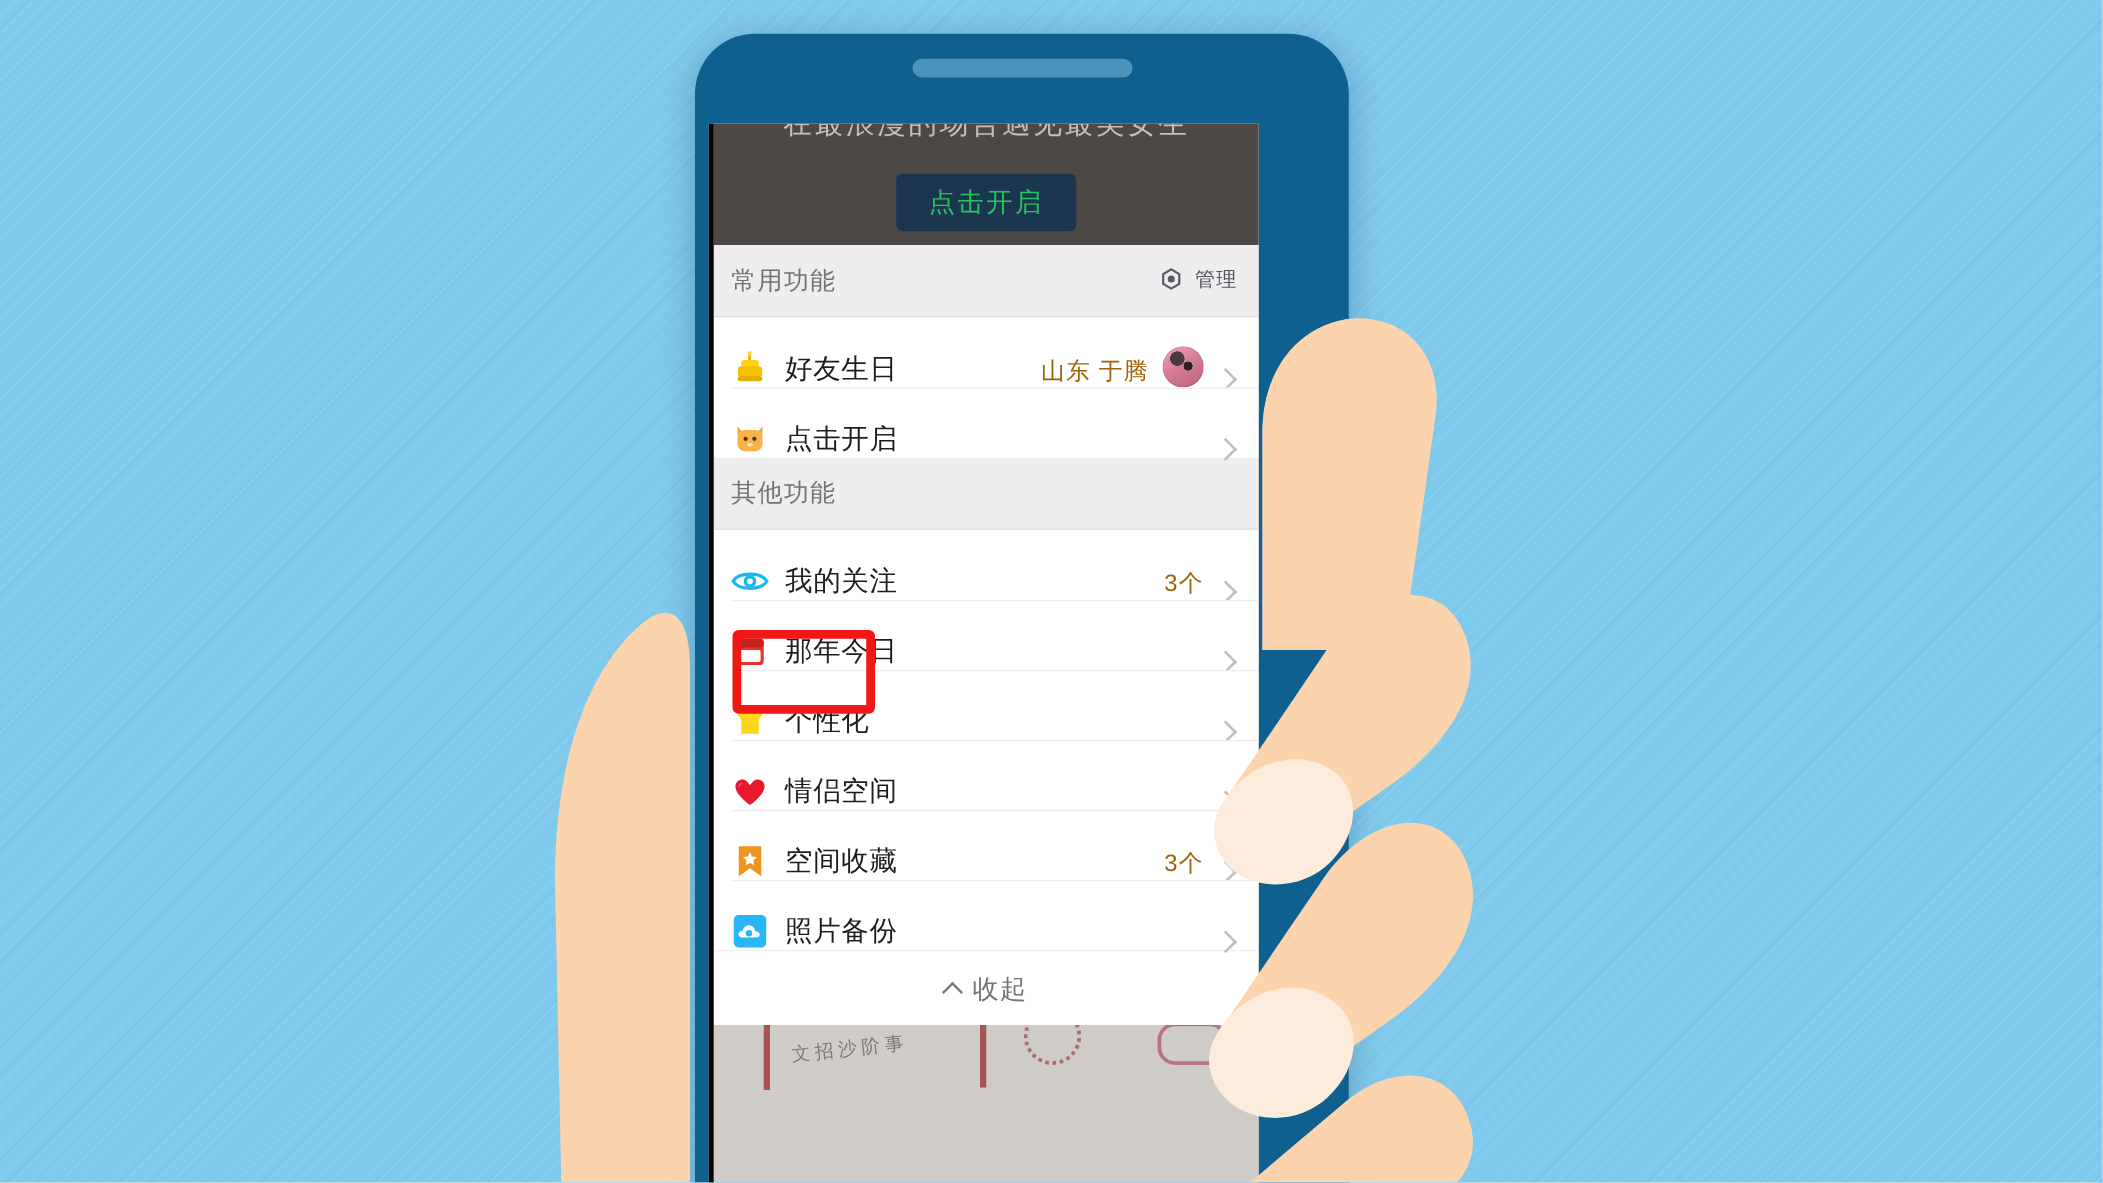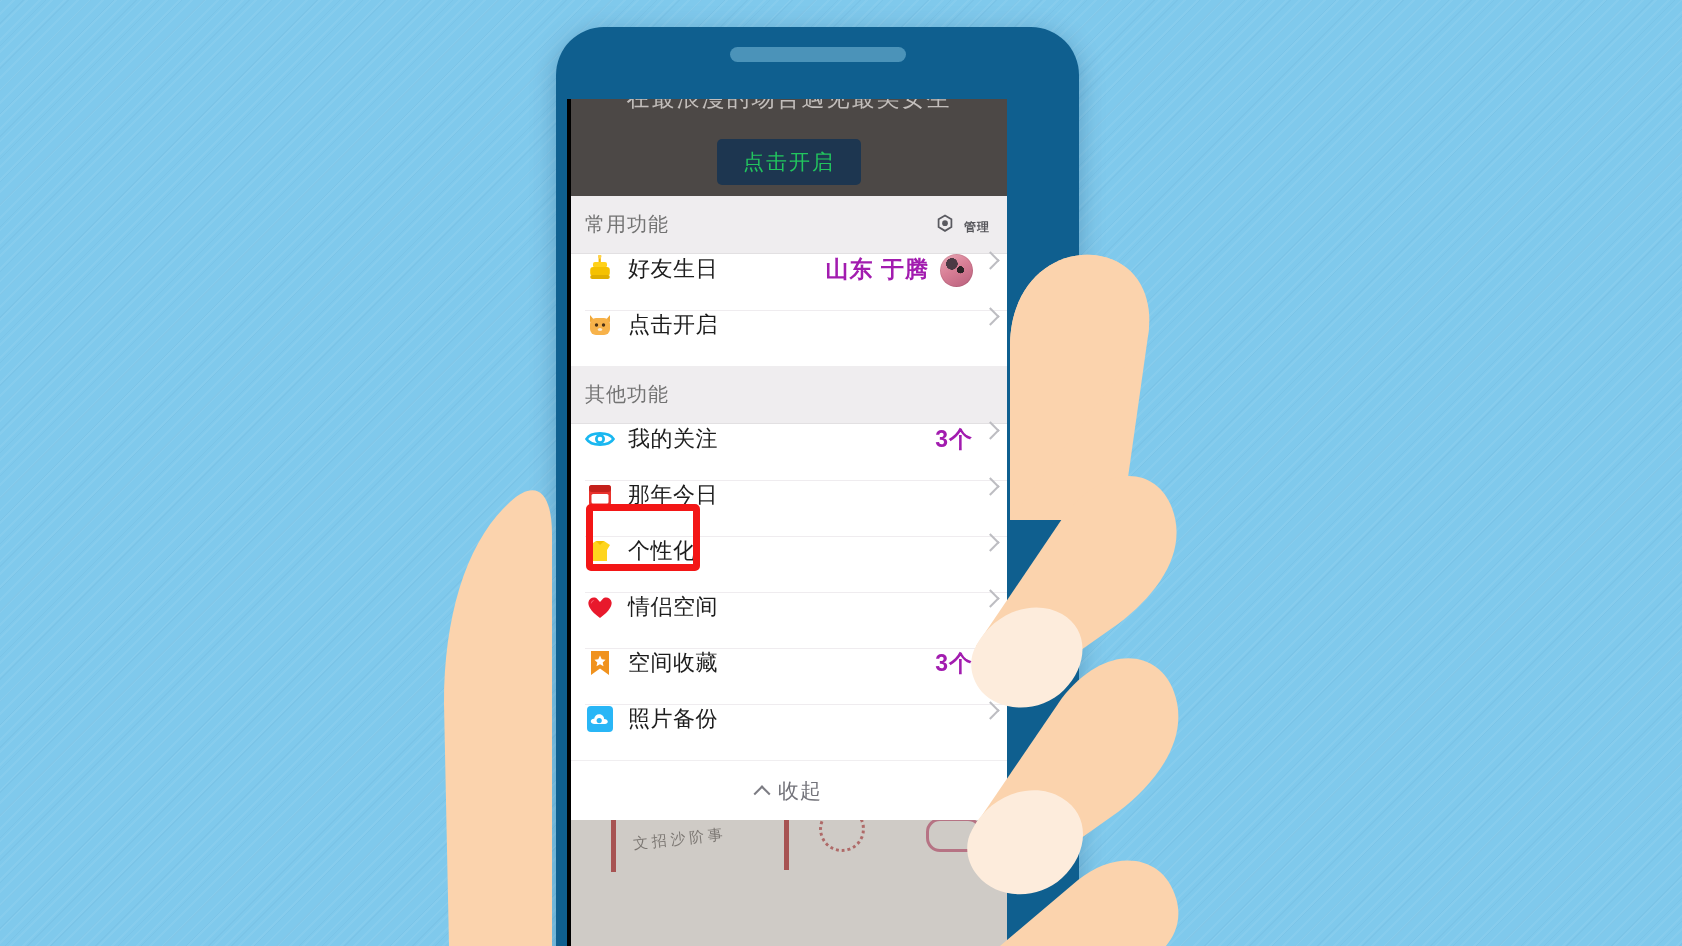--- a/index.html
+++ b/index.html
@@ -94,31 +94,31 @@
     display: flex;
     align-items: center;
     justify-content: space-between;
     height: 58px;
     padding: 0 17px 0 14px;
     background: #efedef;
     border-bottom: 1px solid #e2e0e2;
   }
   .sec-head-title { color: #737373; font-size: 20px; letter-spacing: 1px; }
   .sec-head-action {
-    display: flex; align-items: flex-end; gap: 8px;
-    color: #55555a; font-size: 12px; letter-spacing: 1px; font-weight: bold;
+    display: flex; align-items: center; gap: 8px;
+    color: #55555a; font-size: 16px; letter-spacing: 1px;
   }
   .gear-ico { width: 22px; height: 22px; display: block; }
 
   
   .row {
     position: relative;
-    display: flex; align-items: flex-start;
+    display: flex; align-items: flex-end;
     height: 56px;
-    padding: 0 10px 0 14px;
+    padding: 0 20px 0 14px;
     background: #fff;
   }
   .row + .row::before {
     content: "";
     position: absolute; left: 14px; right: 0; top: 0;
     height: 1px; background: #efecef;
   }
   .row-ico {
     width: 30px; height: 30px;
     flex: 0 0 30px;
@@ -127,26 +127,25 @@
   }
   .row-ico svg { display: block; }
   .row-label {
     flex: 1 1 auto;
     color: #1d1d1d;
     font-size: 22px;
     letter-spacing: 0.5px;
     white-space: nowrap;
   }
   .row-meta {
-    color: #a21caf;
-    font-size: 23px;
+    color: #a16207;
+    font-size: 19px;
     margin-right: 11px;
     white-space: nowrap;
     letter-spacing: 1px;
-    font-weight: bold;
   }
   .avatar {
     width: 33px; height: 33px;
     border-radius: 50%;
     margin-right: 11px;
     flex: 0 0 33px;
     background:
       radial-gradient(circle at 36% 30%, #4b3a44 0 18%, rgba(75,58,68,0) 19%),
       radial-gradient(circle at 62% 48%, #2a2326 0 13%, rgba(42,35,38,0) 14%),
       linear-gradient(150deg,#e9a9b6 0%, #d87f96 45%, #b85f7c 100%);

